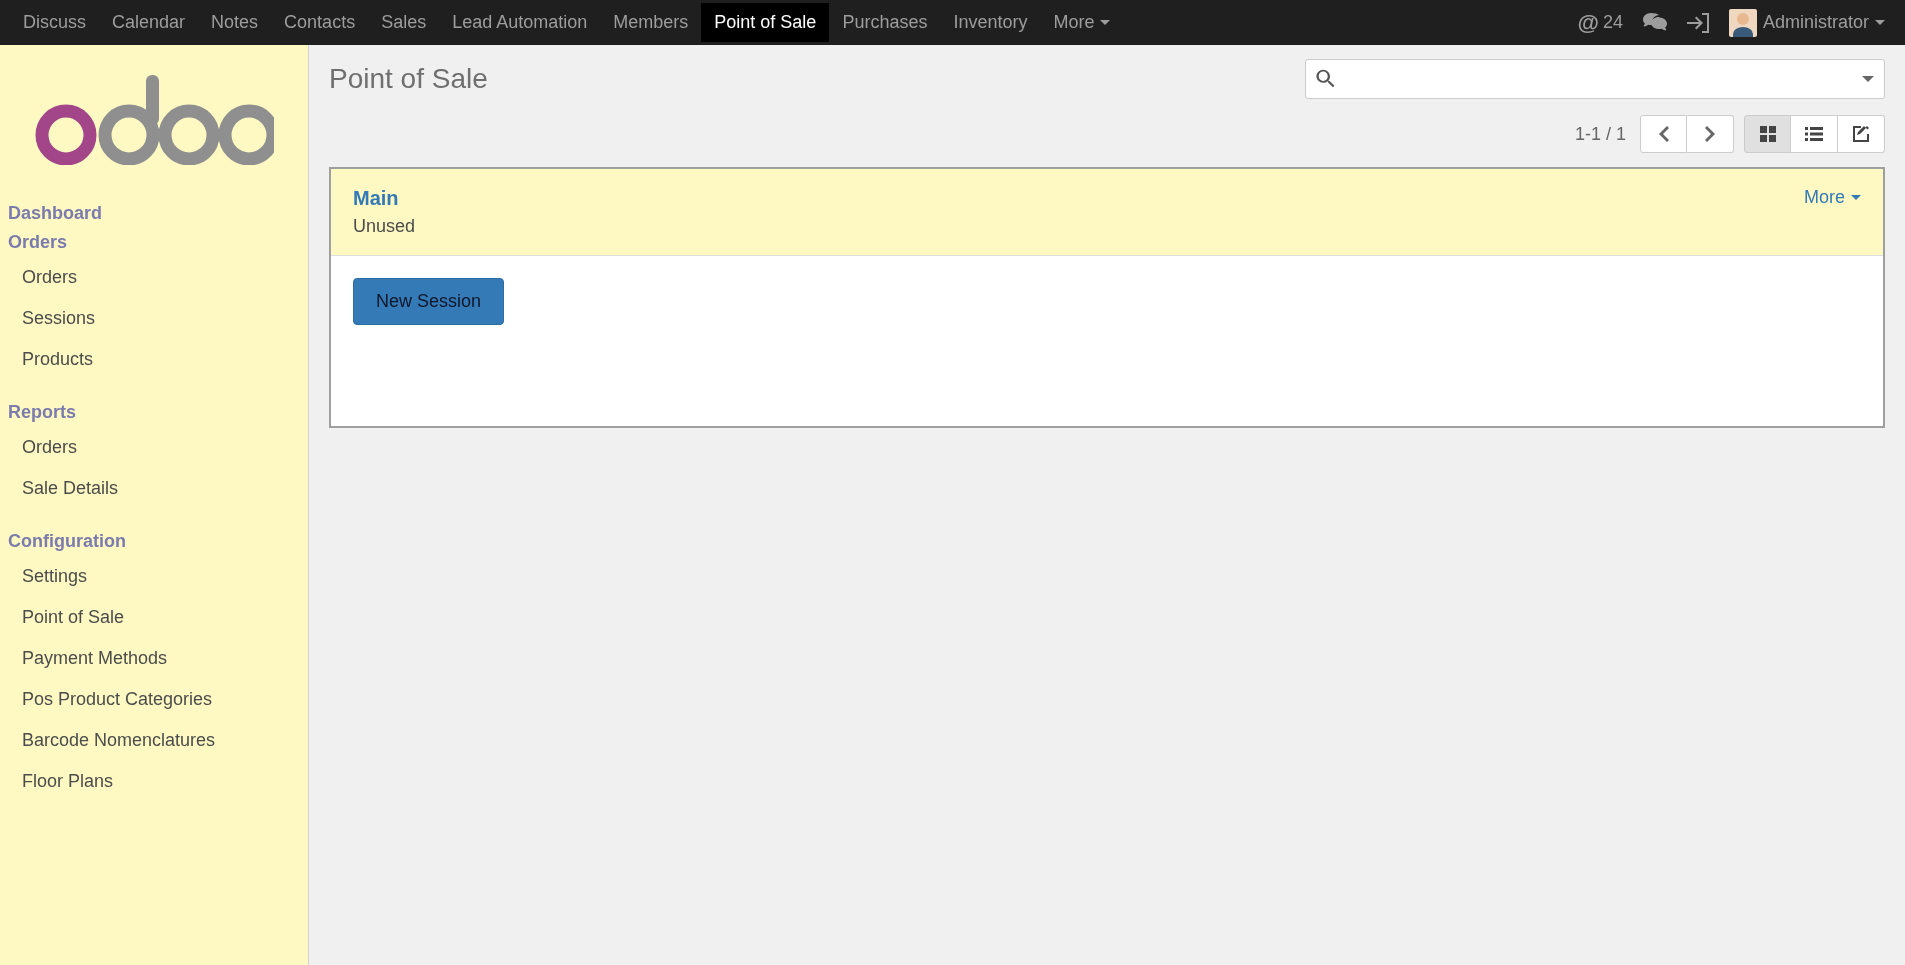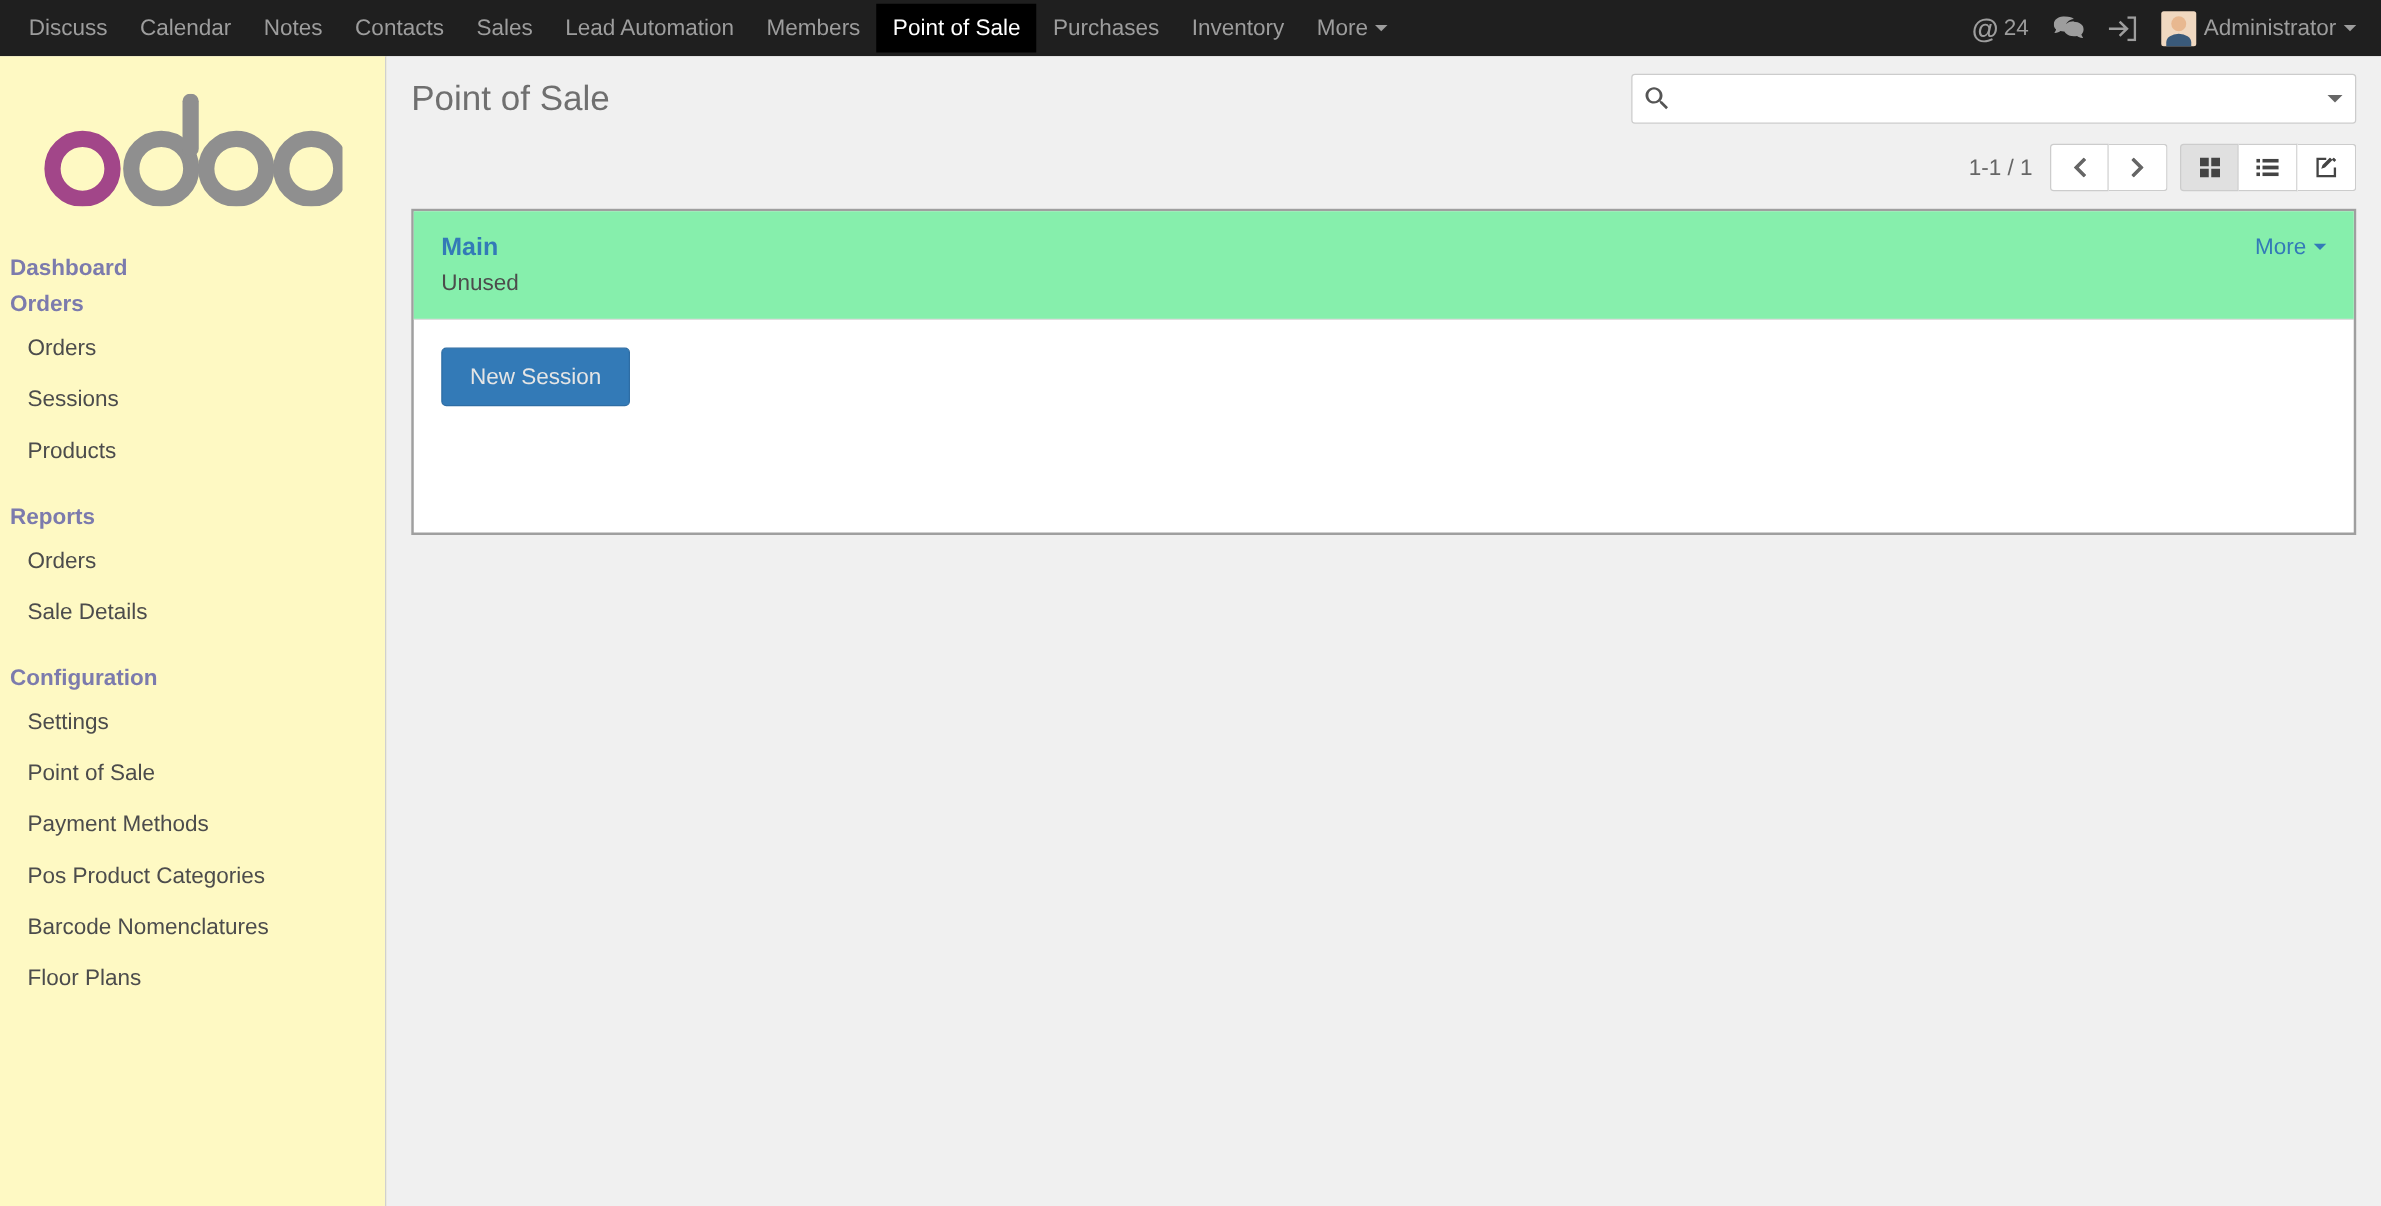--- a/index.html
+++ b/index.html
@@ -43,27 +43,27 @@
   .btn-group { display:flex; }
   .ctl-btn { width:47px; height:38px; border:1px solid #ccc; background:#fff; display:flex; align-items:center; justify-content:center; cursor:pointer; }
   .ctl-btn.active { background:#e0e0e0; }
   .ctl-btn + .ctl-btn { border-left:none; }
   .ctl-btn:first-child { border-radius:3px 0 0 3px; }
   .ctl-btn:last-child { border-radius:0 3px 3px 0; }
   
   
   .kanban-area { padding: 0 20px 20px 20px; }
   .kanban-card { border:2px solid #9f9f9f; background:#fff; }
-  .kanban-card-head { background:#86efac; border-bottom:1px solid #ddd; padding: 18px 22px 18px 22px; display:flex; align-items:flex-start;}
+  .kanban-card-head { background:#fef9c3; border-bottom:1px solid #ddd; padding: 18px 22px 18px 22px; display:flex; align-items:flex-start;}
   .kc-title { color:#337ab7; font-size:20px; font-weight:bold; cursor:pointer; }
   .kc-sub { color:#4c4c4c; font-size:18px; margin-top:6px; }
   .kc-more { margin-left:auto; color:#337ab7; font-size:18px; cursor:pointer; display:flex; align-items:center;}
   .kc-more .caret-down { border-top-color:#337ab7; }
   .kanban-card-body { padding:22px; min-height:170px; }
-  .btn-primary { background:#337ab7; color:#e5e5e5; border:1px solid #2e6da4; border-radius:4px; font-size:18px; padding:12px 22px; cursor:pointer; }
+  .btn-primary { background:#337ab7; color:#0f172a; border:1px solid #2e6da4; border-radius:4px; font-size:18px; padding:12px 22px; cursor:pointer; }
   
   
   .side-scroll::-webkit-scrollbar { width:12px; }
   .side-scroll::-webkit-scrollbar-thumb { background:#c1c1c1; border-radius:6px; }
   .side-scroll::-webkit-scrollbar-track { background:#f0f0f0; }
 </style>
 </head>
 <body>
 
 <div class="topnav">

